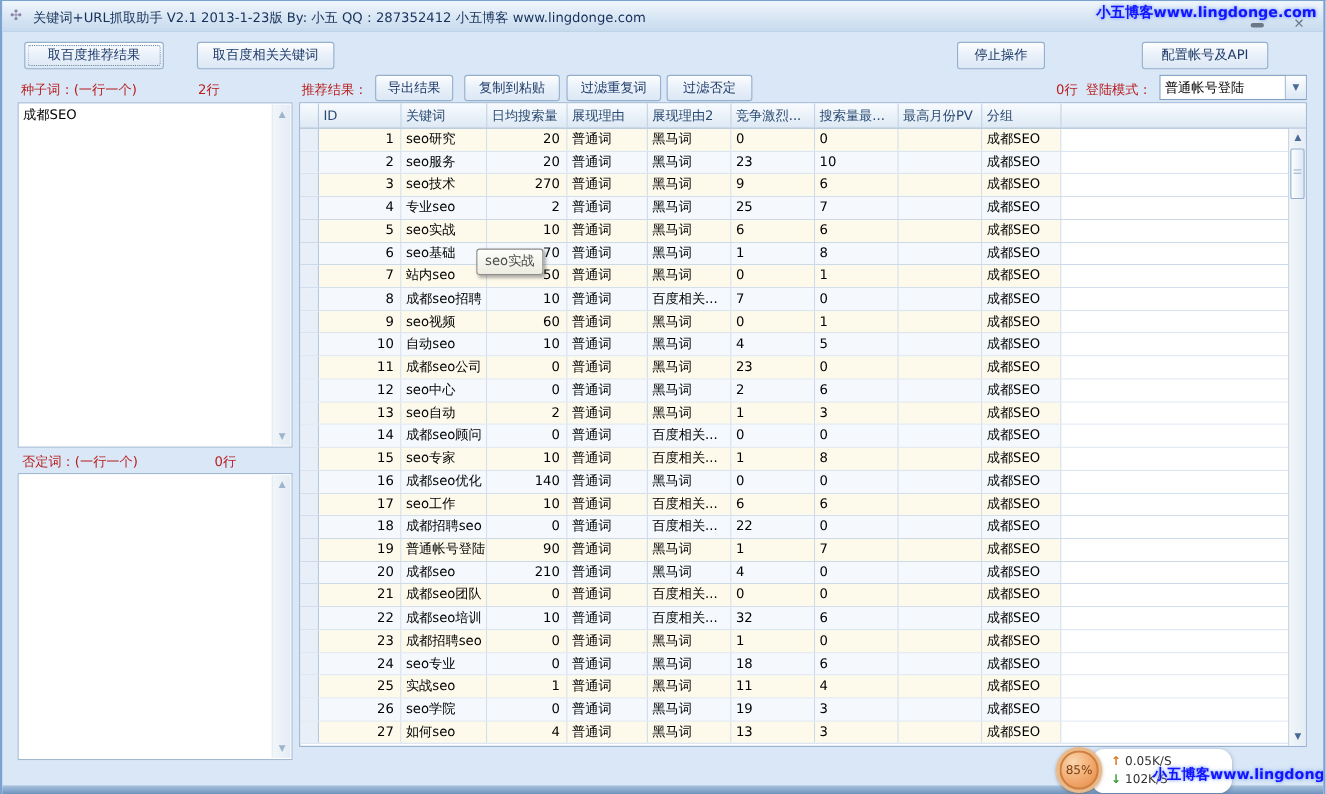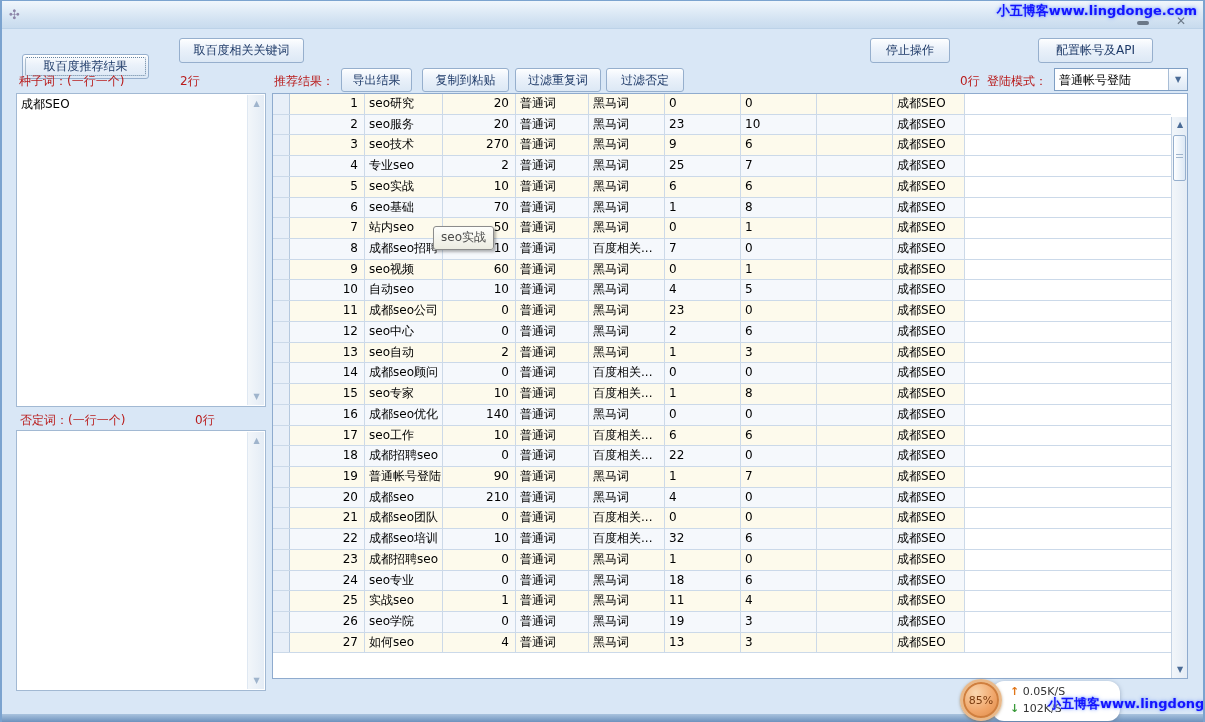--- a/index.html
+++ b/index.html
@@ -109,28 +109,29 @@
           color:#7a3c10; font-size:11px; text-align:center; line-height:37px; }
   .brand-bottom { position:absolute; left:88px; top:16px; }
 </style>
 </head>
 <body>
 
 <div class="window">
 
   <div class="titlebar">
     <span class="app-icon">✣</span>
+    <span class="title-text">关键词+URL抓取助手 V2.1 2013-1-23版 By: 小五 QQ：287352412 小五博客 www.lingdonge.com</span>
     <span class="brand-top brand">小五博客www.lingdonge.com</span>
     <span class="min-btn">
         <span></span>
       </span>
     <span class="close-btn">✕</span>
   </div>
 
-  <div class="btn focused" style="left:20px; top:37px; width:127px;margin-top:16px;">取百度推荐结果</div>
+  <div class="btn focused" style="left:20px; top:37px; width:127px;">取百度推荐结果</div>
   <div class="btn" style="left:177px; top:37px; width:125px;">取百度相关关键词</div>
   <div class="btn" style="left:868px; top:37px; width:80px;">停止操作</div>
   <div class="btn" style="left:1036px; top:37px; width:115px;">配置帐号及API</div>
 
   <div class="lbl" style="left:17px; top:72px;">种子词：(一行一个)</div>
   <div class="lbl" style="left:178px; top:72px;">2行</div>
   <div class="lbl" style="left:272px; top:72px;">推荐结果：</div>
   <div class="btn" style="left:339px; top:67px; width:71px; height:24px;">导出结果</div>
   <div class="btn" style="left:420px; top:67px; width:87px; height:24px;">复制到粘贴板</div>
   <div class="btn" style="left:513px; top:67px; width:86px; height:24px;">过滤重复词</div>
@@ -155,20 +156,33 @@
 
   <div class="textbox" style="left:14px; top:429px; width:250px; height:261px;">
     <div class="content"></div>
     <div class="vscroll">
       <span class="arr up">▲</span>
       <span class="arr dn">▼</span>
     </div>
   </div>
 
   <div class="grid">
+    <div class="thead">
+        <div class="rowhdr"></div>
+        <div class="hc c0">ID</div>
+        <div class="hc c1">关键词</div>
+        <div class="hc c2">日均搜索量</div>
+        <div class="hc c3">展现理由</div>
+        <div class="hc c4">展现理由2</div>
+        <div class="hc c5">竞争激烈...</div>
+        <div class="hc c6">搜索量最...</div>
+        <div class="hc c7">最高月份PV</div>
+        <div class="hc c8">分组</div>
+        <div class="hc filler"></div>
+      </div>
     <div class="tbody">
         <div class="trow odd">
           <div class="rowhdr"></div>
           <div class="c c0">1</div>
           <div class="c c1">seo研究</div>
           <div class="c c2">20</div>
           <div class="c c3">普通词</div>
           <div class="c c4">黑马词</div>
           <div class="c c5">0</div>
           <div class="c c6">0</div>

